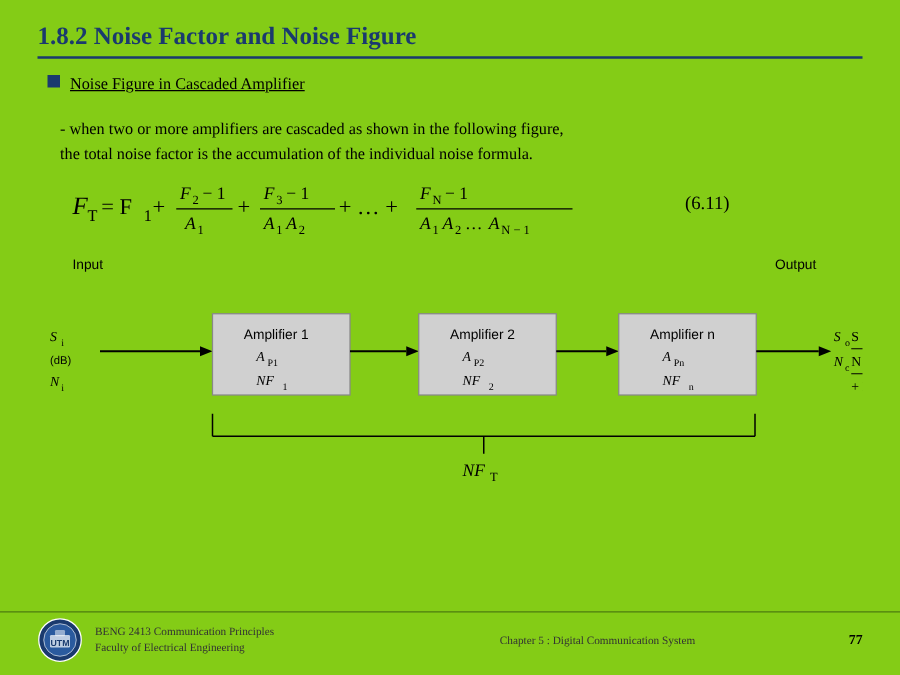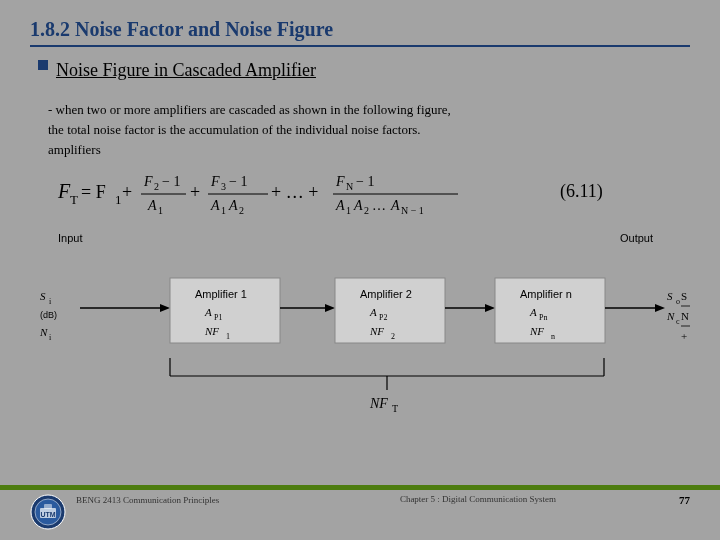--- a/index.html
+++ b/index.html
@@ -8,21 +8,21 @@
       height: 540px;
       background: #fff;
       font-family: 'Times New Roman', Times, serif;
       overflow: hidden;
       position: relative;
     }
 
     .slide {
       width: 720px;
       height: 540px;
-      background: #a3a3a3;
+      background: #84cc16;
       padding: 18px 30px 2px 30px;
       position: relative;
     }
 
     .title-bar {
       border-bottom: 2px solid #1a3a6e;
       padding-bottom: 4px;
       margin-bottom: 10px;
     }
 
@@ -45,21 +45,21 @@
     .bullet-square {
       width: 10px;
       height: 10px;
       background: #1a3a6e;
       margin-top: 3px;
       margin-right: 8px;
       flex-shrink: 0;
     }
 
     .bullet-content {
-      font-size: 18px;
+      font-size: 13px;
       color: #000;
       line-height: 1.5;
     }
 
     .bullet-content .underline {
       text-decoration: underline;
     }
 
     .text-block {
       font-size: 13px;
@@ -73,42 +73,43 @@
       display: flex;
       align-items: center;
       margin: 6px 0 6px 18px;
     }
 
     .formula-svg {
       flex: 1;
     }
 
     .formula-number {
-      font-size: 18px;
-      margin-left: 12px;
+      font-size: 15px;
+      margin-left: 0;
       color: #000;
     }
 
     
     .diagram-area {
       margin: 12px auto 0 auto;
       width: 660px;
       height: 200px;
       position: relative;
     }
 
     
     .footer {
       position: absolute;
       bottom: 10px;
       left: 0;
       right: 0;
       display: flex;
+      align-items: center;
       padding: 0 30px;
-      border-top: 5px solid #4d7c0f;
+      border-top: 1px solid #4d7c0f;
       padding-top: 4px;
     }
 
     .footer-logo {
       width: 36px;
       height: 36px;
       margin-right: 10px;
       flex-shrink: 0;
     }
 
@@ -148,22 +149,21 @@
     <div class="bullet-item">
       <div class="bullet-square"></div>
       <div class="bullet-content">
         <span class="underline">Noise Figure in Cascaded Amplifier</span>
       </div>
     </div>
   </div>
 
   <div class="text-block">
     <div>- when two or more amplifiers are cascaded as shown in the following figure,</div>
-    <div>  the total noise factor is the accumulation of the individual noise factors.</div>
-    <div>  amplifiers</div>
+    <div>  the total noise factor is the accumulation of the individual noise formula.</div>
   </div>
 
   <div class="formula-row">
     <svg class="formula-svg" viewBox="0 0 480 50" height="50" style="max-width:500px;">
 
       <text x="0" y="32" font-size="20" font-family="Times New Roman" font-style="italic" fill="#000">F</text>
       <text x="12" y="38" font-size="13" font-family="Times New Roman" fill="#000">T</text>
       <text x="23" y="32" font-size="18" font-family="Times New Roman" fill="#000"> = F</text>
       <text x="57" y="38" font-size="13" font-family="Times New Roman" fill="#000">1</text>
       <text x="64" y="32" font-size="18" font-family="Times New Roman" fill="#000"> + </text>
@@ -278,20 +278,21 @@
     <svg class="footer-logo" viewBox="0 0 36 36">
       <circle cx="18" cy="18" r="17" fill="#1a3a6e" stroke="#fff" stroke-width="1"></circle>
       <circle cx="18" cy="18" r="13" fill="#2a5a9e" stroke="#fff" stroke-width="0.5"></circle>
       <rect x="10" y="14" width="16" height="10" rx="1" fill="#fff" opacity="0.7"></rect>
       <rect x="14" y="10" width="8" height="5" rx="1" fill="#fff" opacity="0.5"></rect>
       <text x="18" y="23" font-size="7" font-family="Arial" fill="#1a3a6e" text-anchor="middle" font-weight="bold">UTM</text>
     </svg>
 
     <div class="footer-text-block">
       <div class="footer-text">BENG 2413 Communication Principles</div>
+      <div class="footer-text">Faculty of Electrical Engineering</div>
     </div>
 
     <div class="footer-center">
       <span>Chapter 5 : Digital Communication System</span>
     </div>
 
     <div class="footer-page">77</div>
   </div>
 
 </div>

